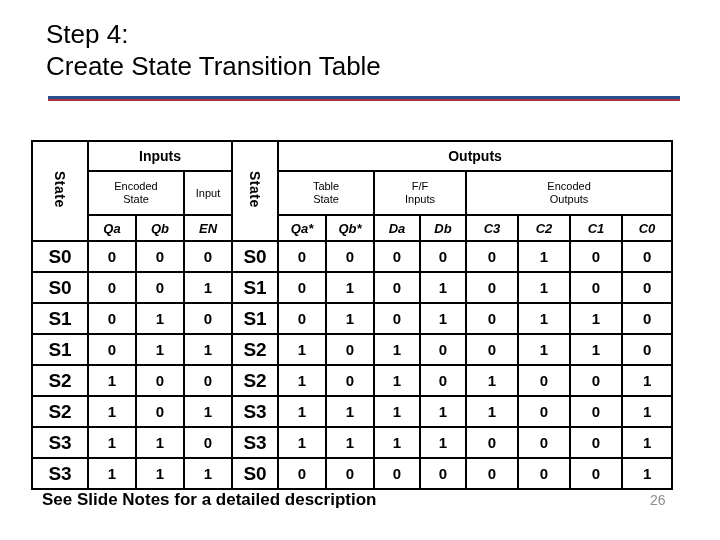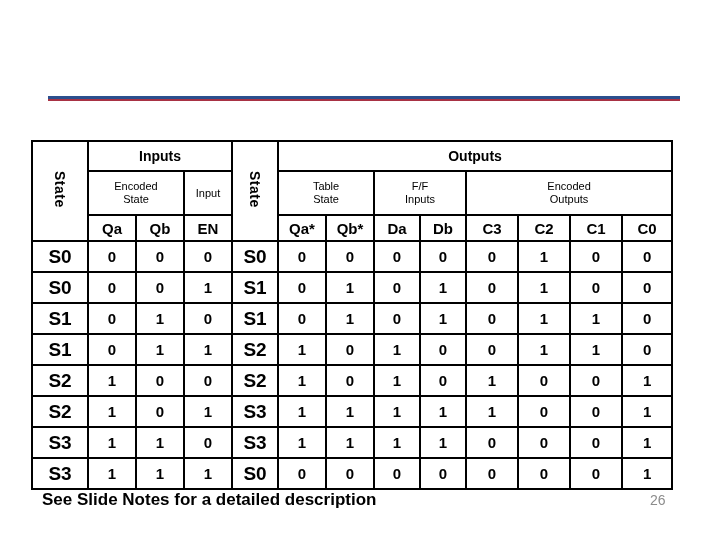--- a/index.html
+++ b/index.html
@@ -79,23 +79,24 @@
     font-weight: bold;
     height: 28px;
   }
   th.group-sub {
     font-size: 11px;
     font-weight: normal;
     height: 42px;
     line-height: 13px;
   }
   th.col-head {
-    font-size: 15px;
+    font-size: 13px;
     font-weight: bold;
     height: 24px;
+    font-style: italic;
   }
   th.state-head {
     font-size: 14px;
     font-weight: bold;
     width: 32px;
     padding: 0;
   }
   .vert-label {
     writing-mode: vertical-rl;
     text-orientation: mixed;
@@ -141,20 +142,22 @@
     left: 650px;
     top: 492px;
     font-size: 14px;
     color: #8c8c8c;
   }
 </style>
 </head>
 <body>
 
 <div class="slide-title">
+  <span class="line">Step 4:</span>
+  <span class="line">Create State Transition Table</span>
 </div>
 
 <div class="divider-wrap">
   <div class="divider-blue"></div>
   <div class="divider-red"></div>
 </div>
 
 <div class="table-wrap">
   <table class="transition-table">
     <colgroup>

